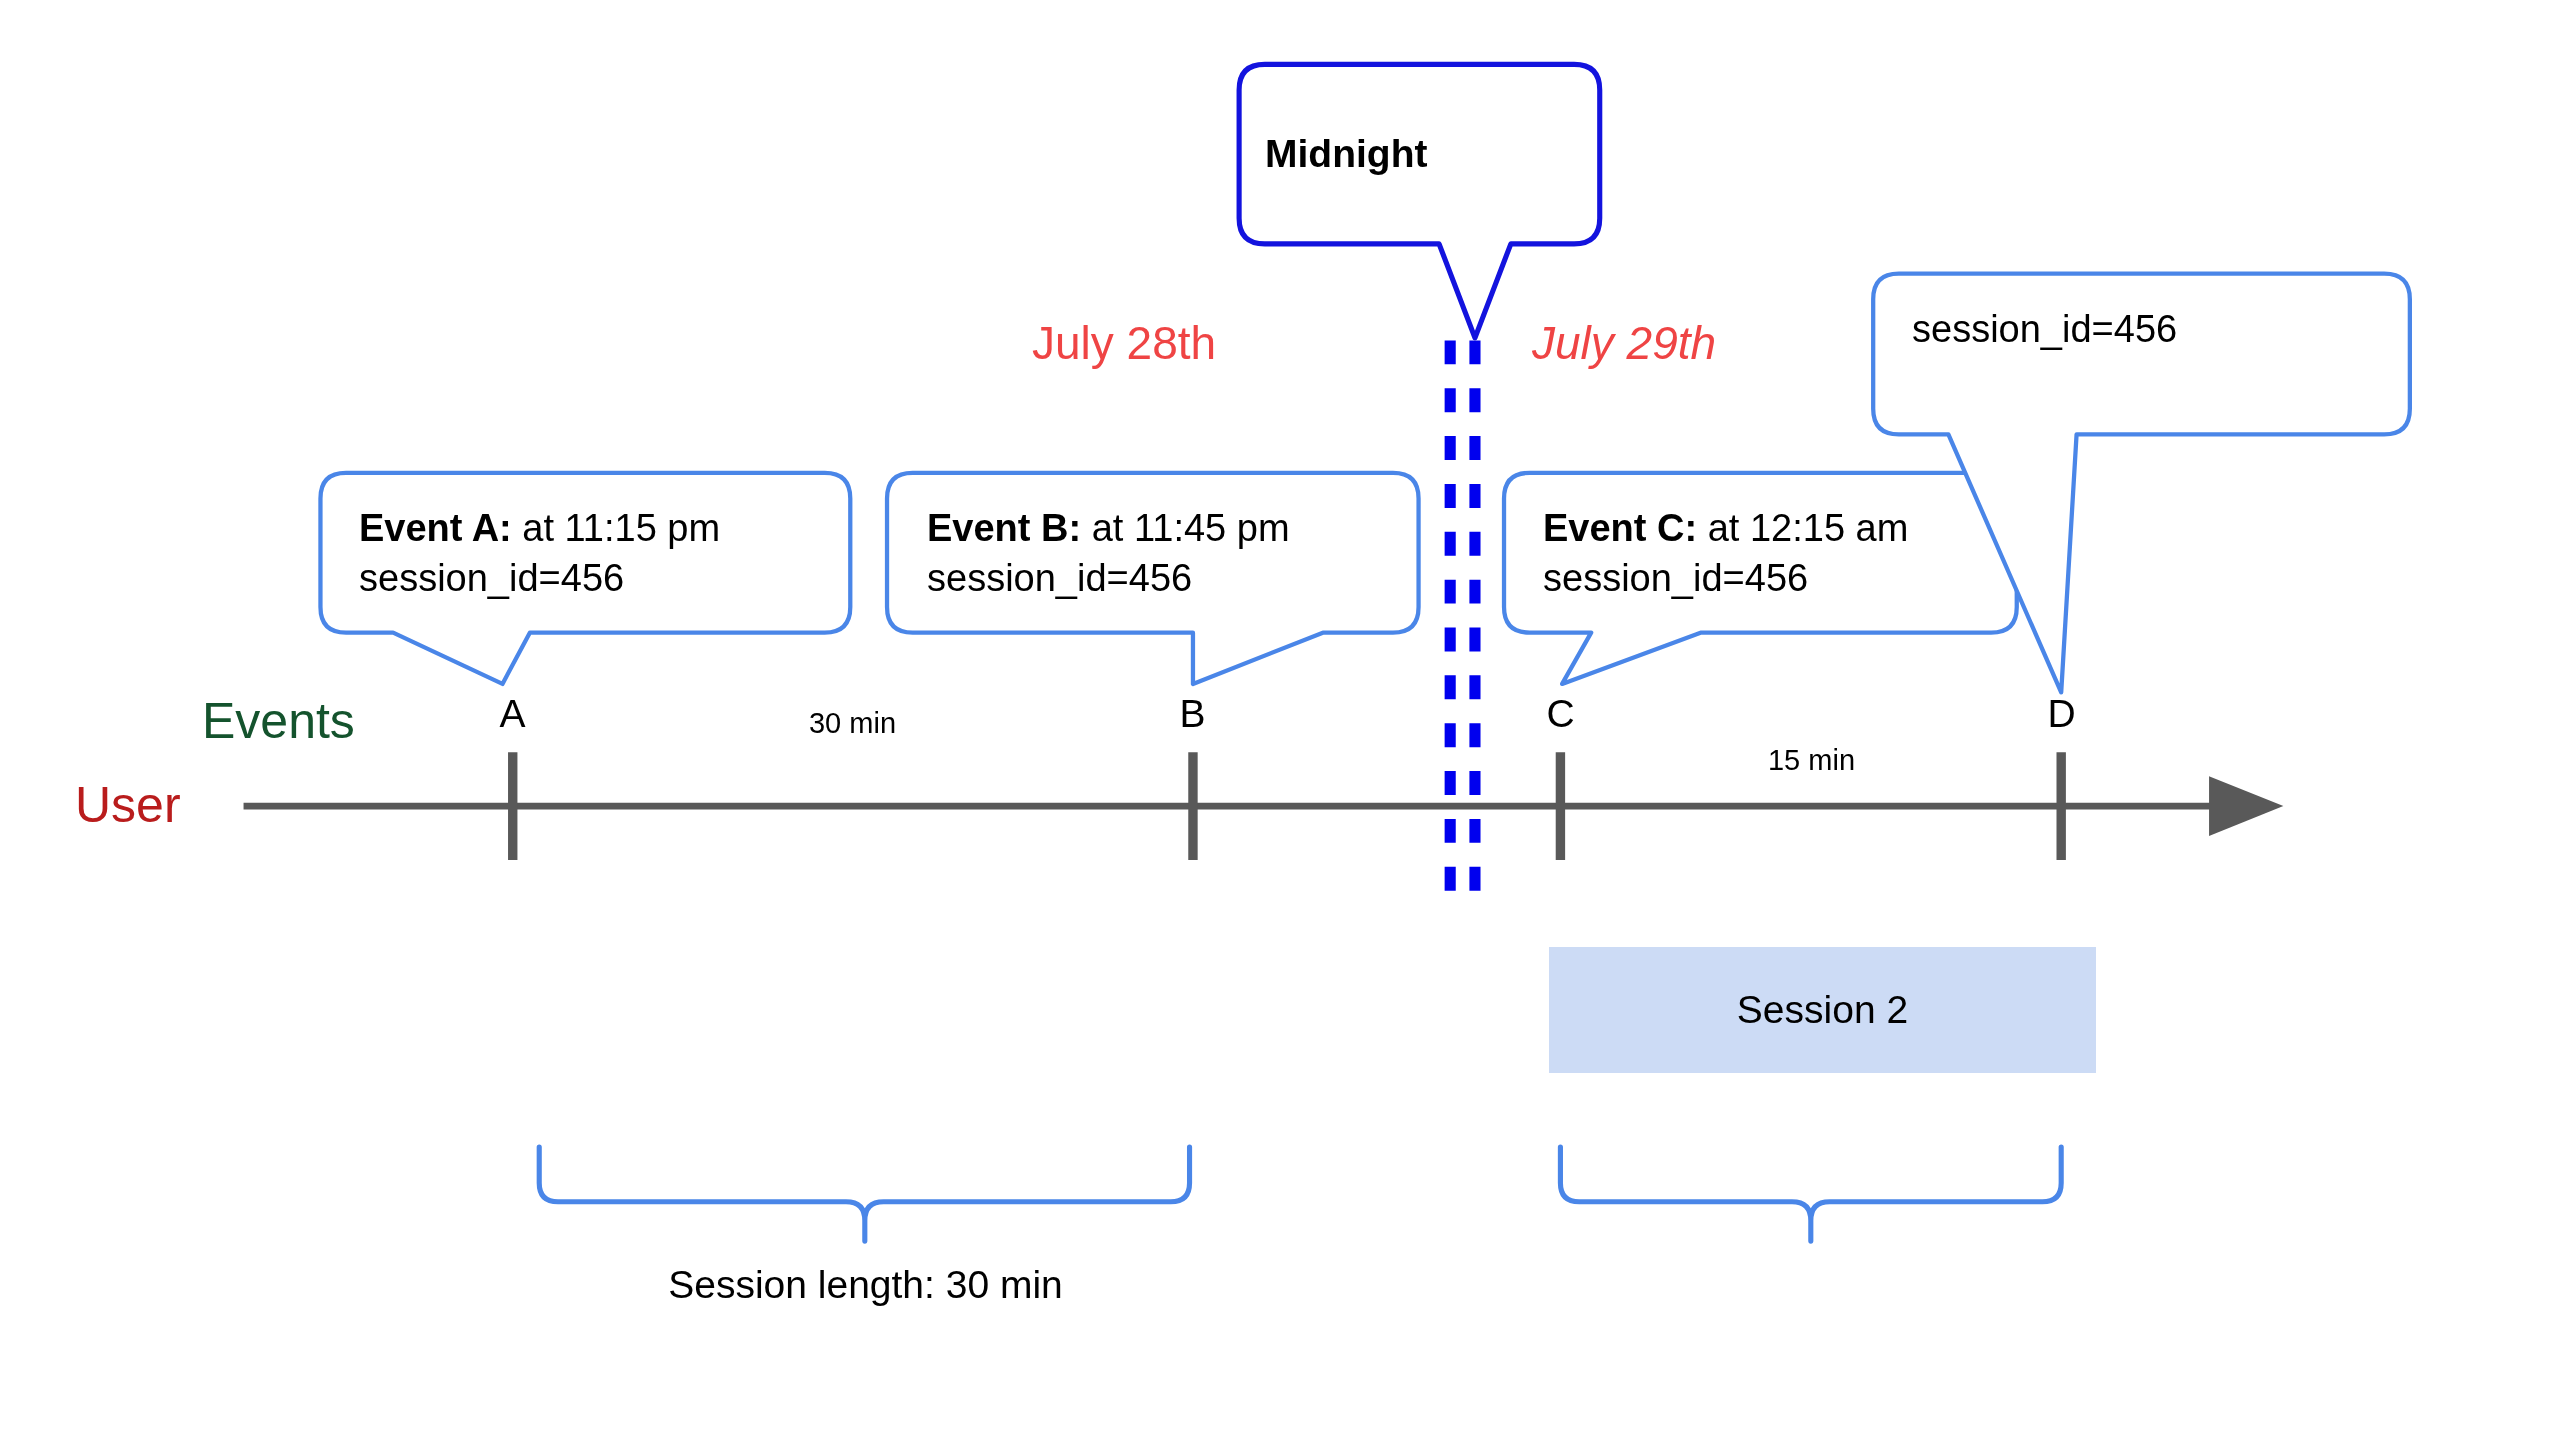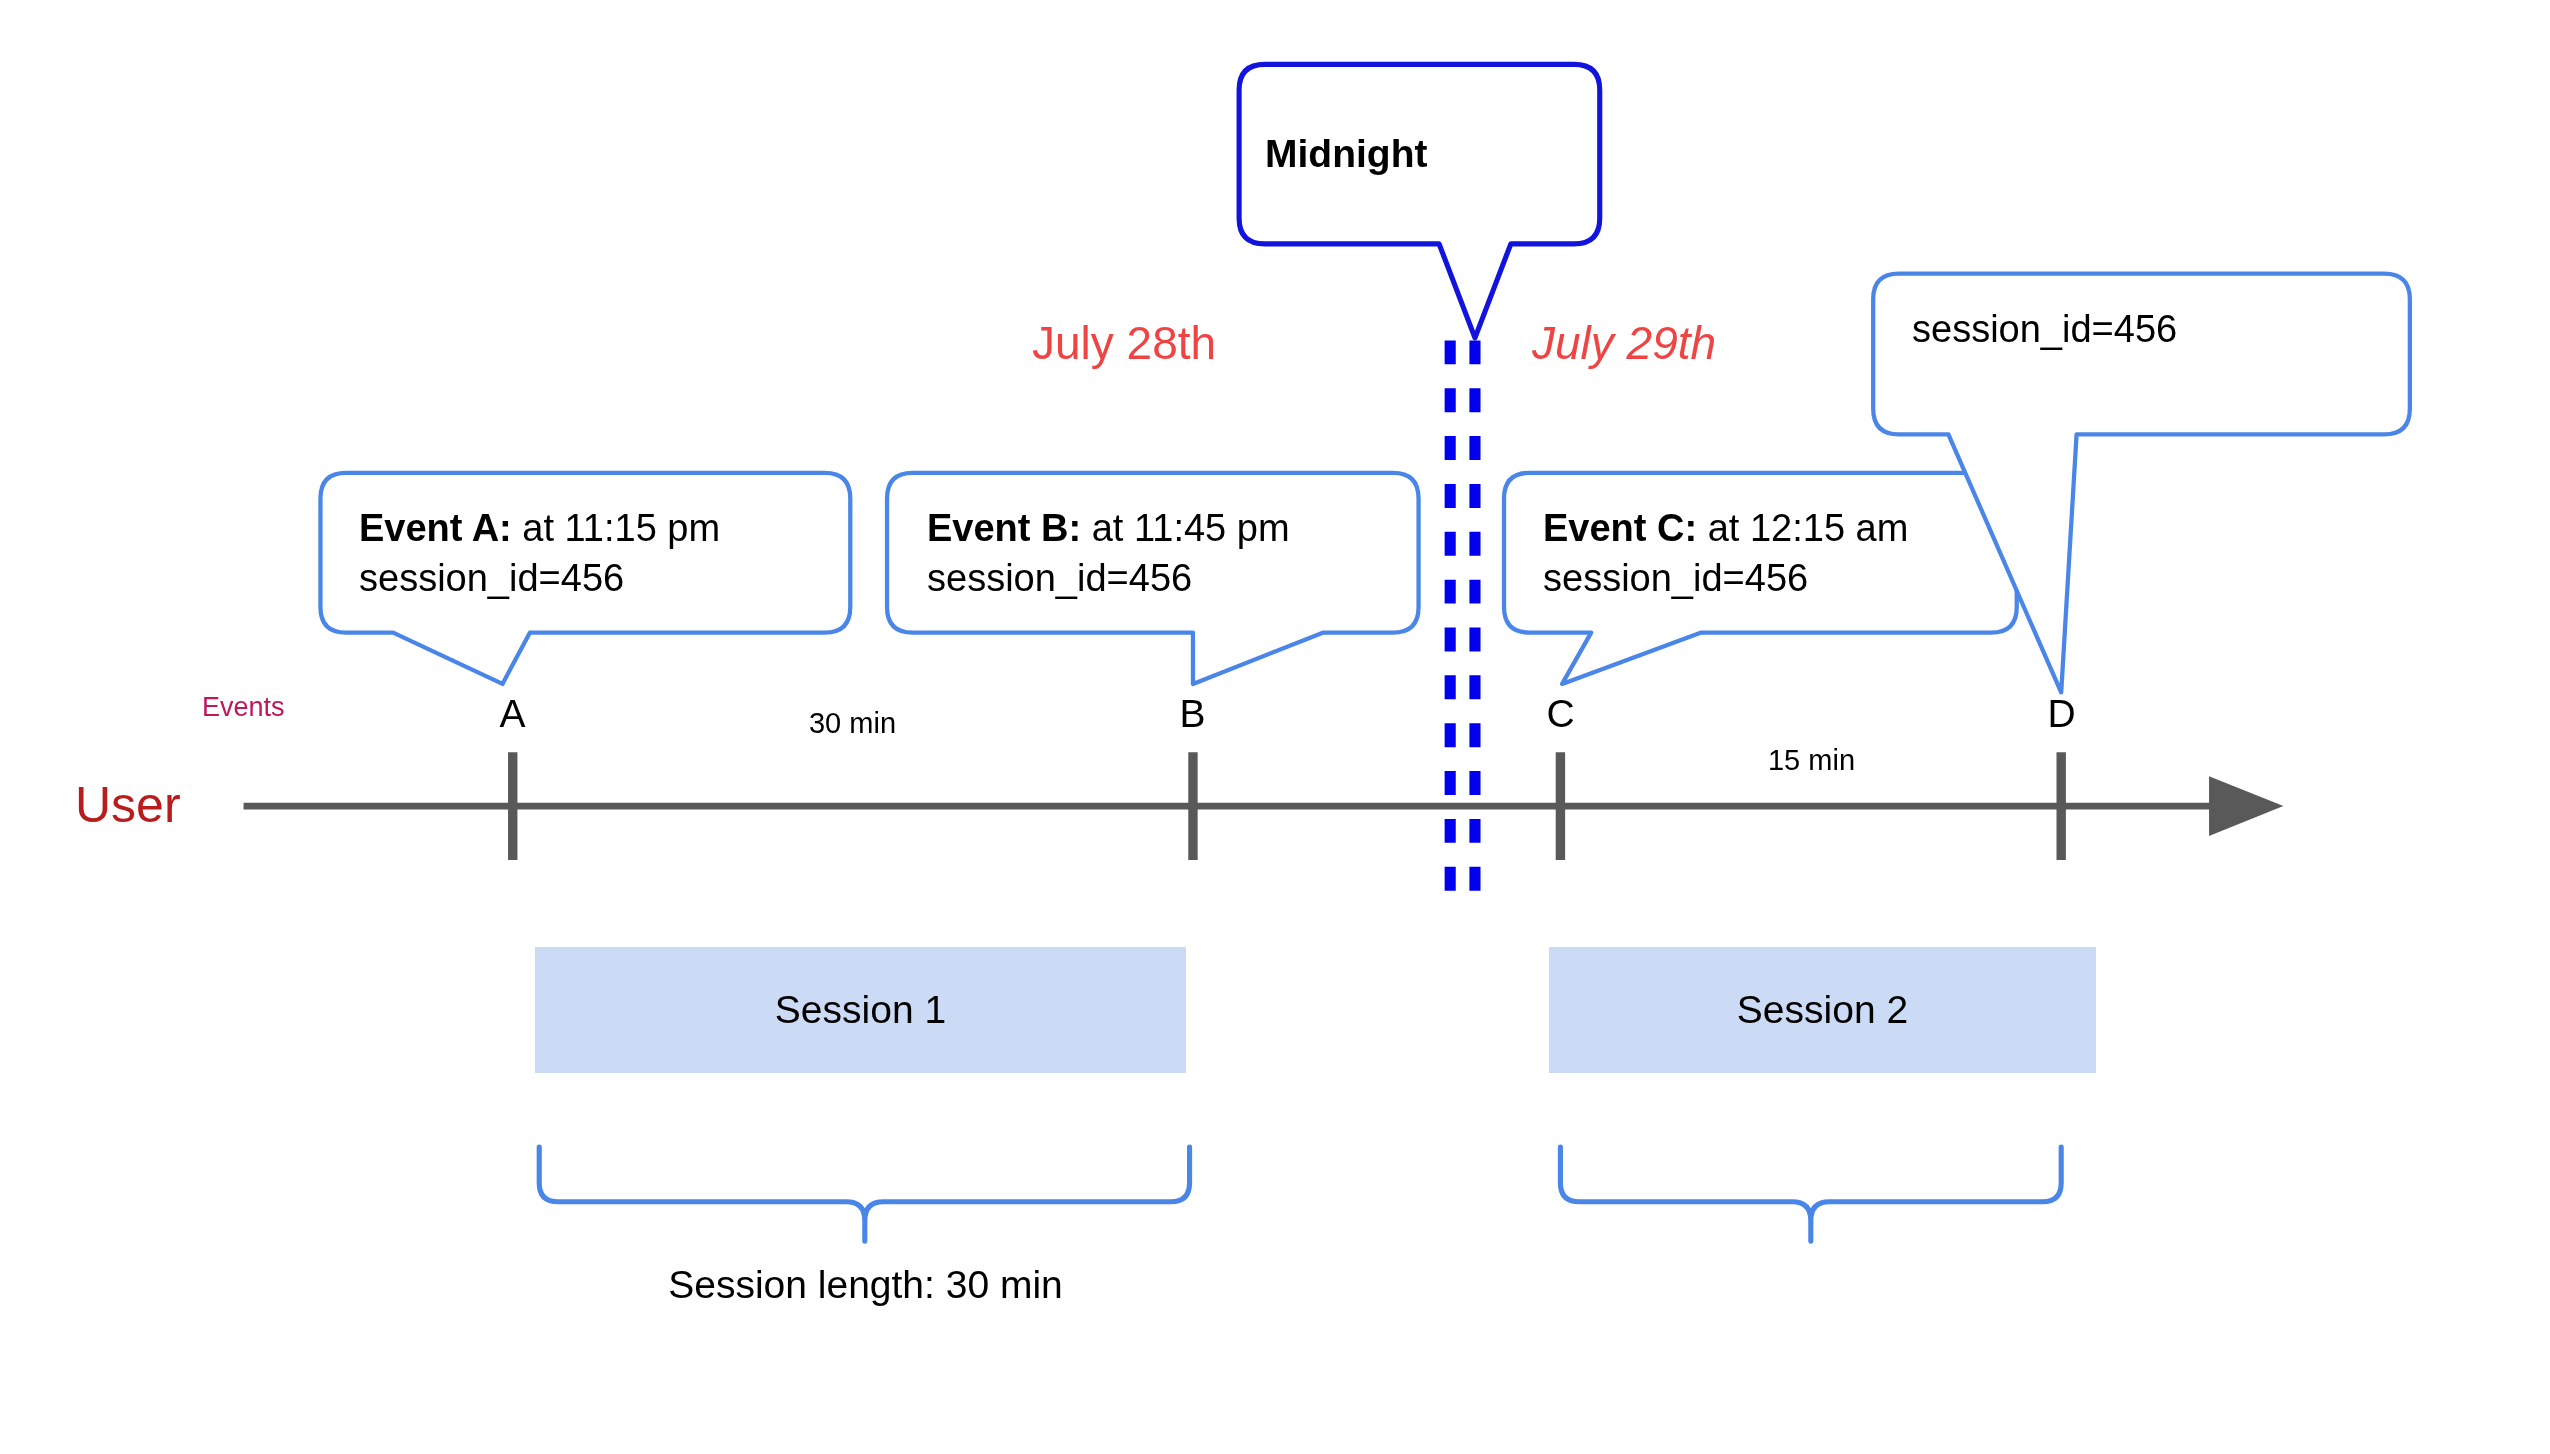--- a/index.html
+++ b/index.html
@@ -41,22 +41,22 @@
     font-weight: bold;
     color: #000000;
     white-space: nowrap;
   }
   .day-label {
     font-size: 46px;
     color: #ef4444;
     white-space: nowrap;
   }
   .axis-row-label {
-    font-size: 27px;
-    color: #be185d;
+    font-size: 50px;
+    color: #14532d;
     white-space: nowrap;
   }
   .user-label {
     font-size: 50px;
     color: #b91c1c;
     white-space: nowrap;
   }
   .event-letter {
     font-size: 39px;
     color: #000000;
@@ -250,23 +250,20 @@
   <div class="abs user-label" style="left:75px; top:776px;">User</div>
 
   <div class="abs event-letter" style="left:470px; top:692px; width:85px;">A</div>
   <div class="abs event-letter" style="left:1150px; top:692px; width:85px;">B</div>
   <div class="abs event-letter" style="left:1518px; top:692px; width:85px;">C</div>
   <div class="abs event-letter" style="left:2019px; top:692px; width:85px;">D</div>
 
   <div class="abs duration-label" style="left:767px; top:707px; width:171px;">30 min</div>
   <div class="abs duration-label" style="left:1726px; top:744px; width:171px;">15 min</div>
 
-  <div class="abs session-bar" style="left:535px; top:947px; width:651px; height:126px;">
-    <div class="session-bar-label">Session 1</div>
-  </div>
   <div class="abs session-bar" style="left:1549px; top:947px; width:547px; height:126px;">
     <div class="session-bar-label">Session 2</div>
   </div>
 
   <div class="abs session-length-label" style="left:538px; top:1263px; width:655px;">Session length: 30 min</div>
 
 </div>
 
 
 </body></html>

